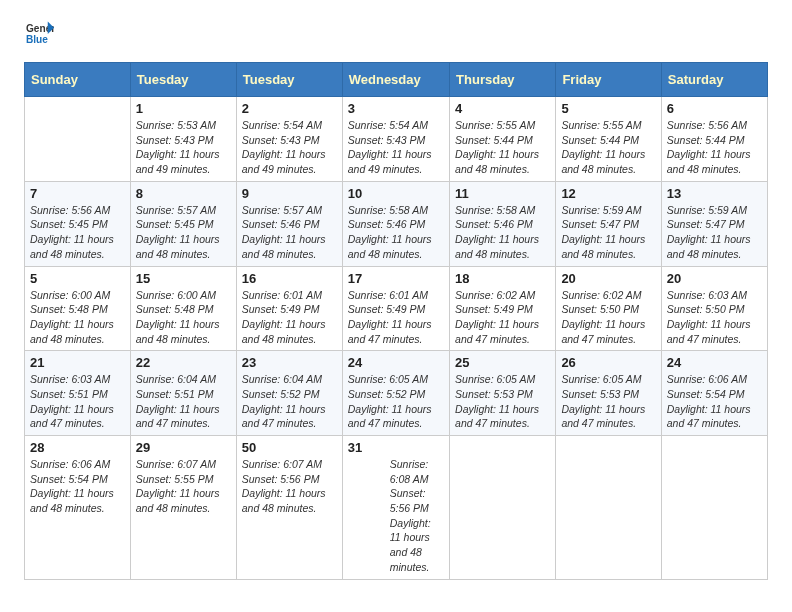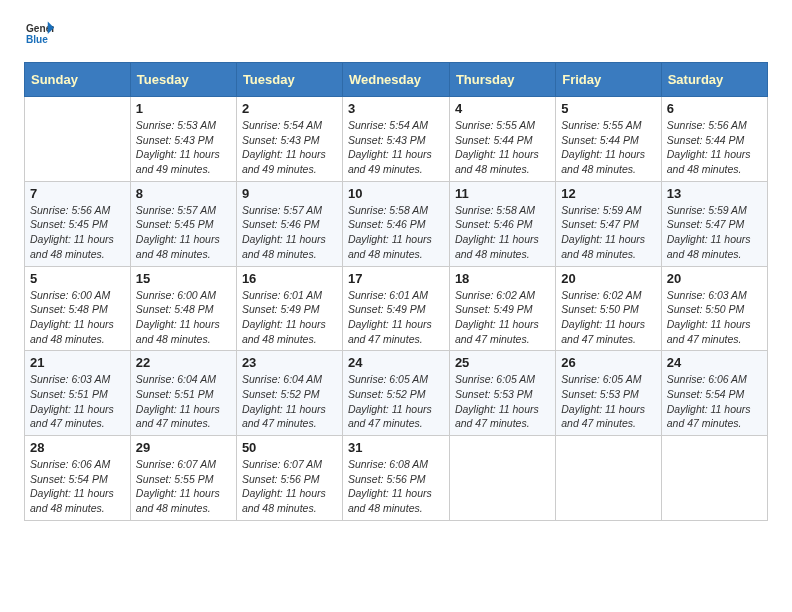--- a/index.html
+++ b/index.html
@@ -329,21 +329,21 @@
         </td>
         <td>
           <span class="day-number">50</span>
           <div class="day-info" style="white-space: pre-line;">Sunrise: 6:07 AM
 Sunset: 5:56 PM
 Daylight: 11 hours
 and 48 minutes.</div>
         </td>
         <td>
           <span class="day-number">31</span>
-          <div class="day-info" style="white-space: pre-line;">Sunrise: 6:08 AM
+          <div class="day-info" style="white-space: pre-line; margin-left: 42px;">Sunrise: 6:08 AM
 Sunset: 5:56 PM
 Daylight: 11 hours
 and 48 minutes.</div>
         </td>
         <td class="empty-cell"></td>
         <td class="empty-cell"></td>
         <td class="empty-cell"></td>
       </tr>
     </tbody>
 </table>

